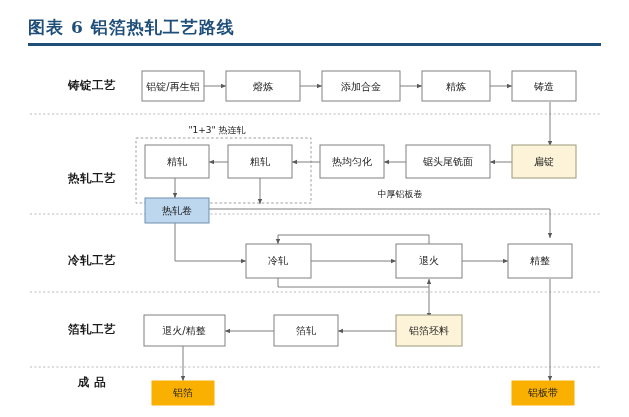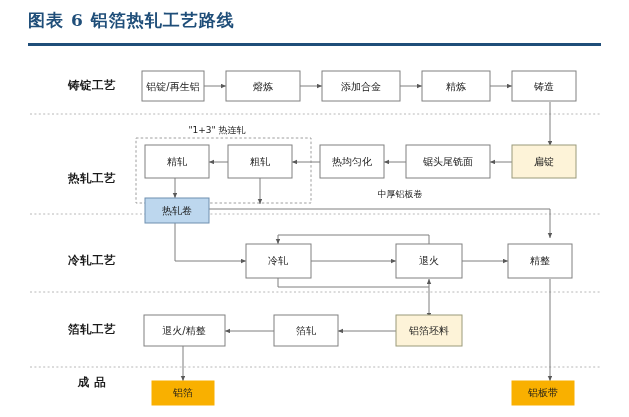--- a/index.html
+++ b/index.html
@@ -24,21 +24,21 @@
   #title-bar {
     position: absolute;
     left: 0;
     top: 0;
     width: 629px;
     height: 52px;
   }
   #title-text {
     position: absolute;
     left: 28px;
-    top: 9px;
+    top: 16px;
     font-family: "DejaVu Serif", "Liberation Serif", serif;
     font-size: 17px;
     font-weight: bold;
     color: #1f4e79;
     letter-spacing: 1px;
     white-space: nowrap;
   }
   #title-rule {
     position: absolute;
     left: 28px;

